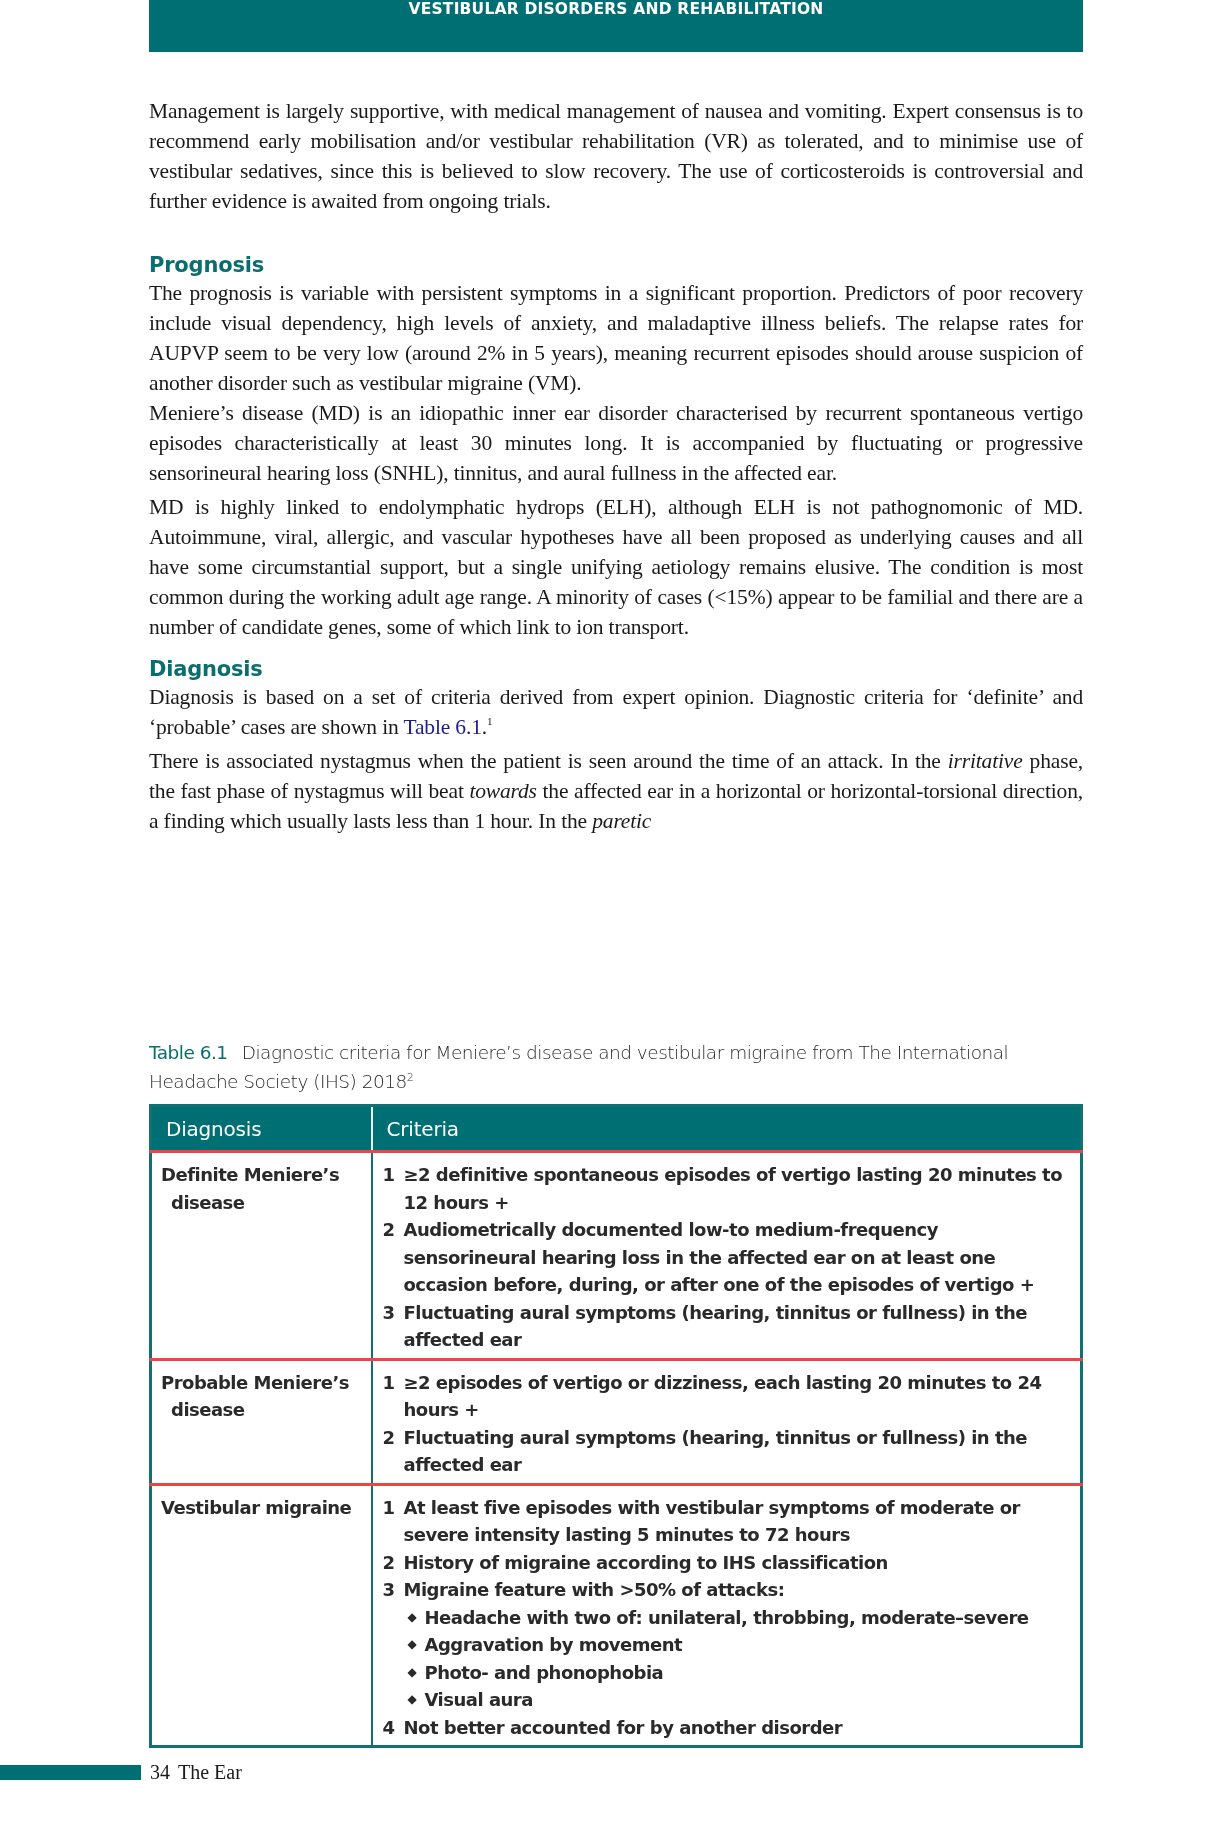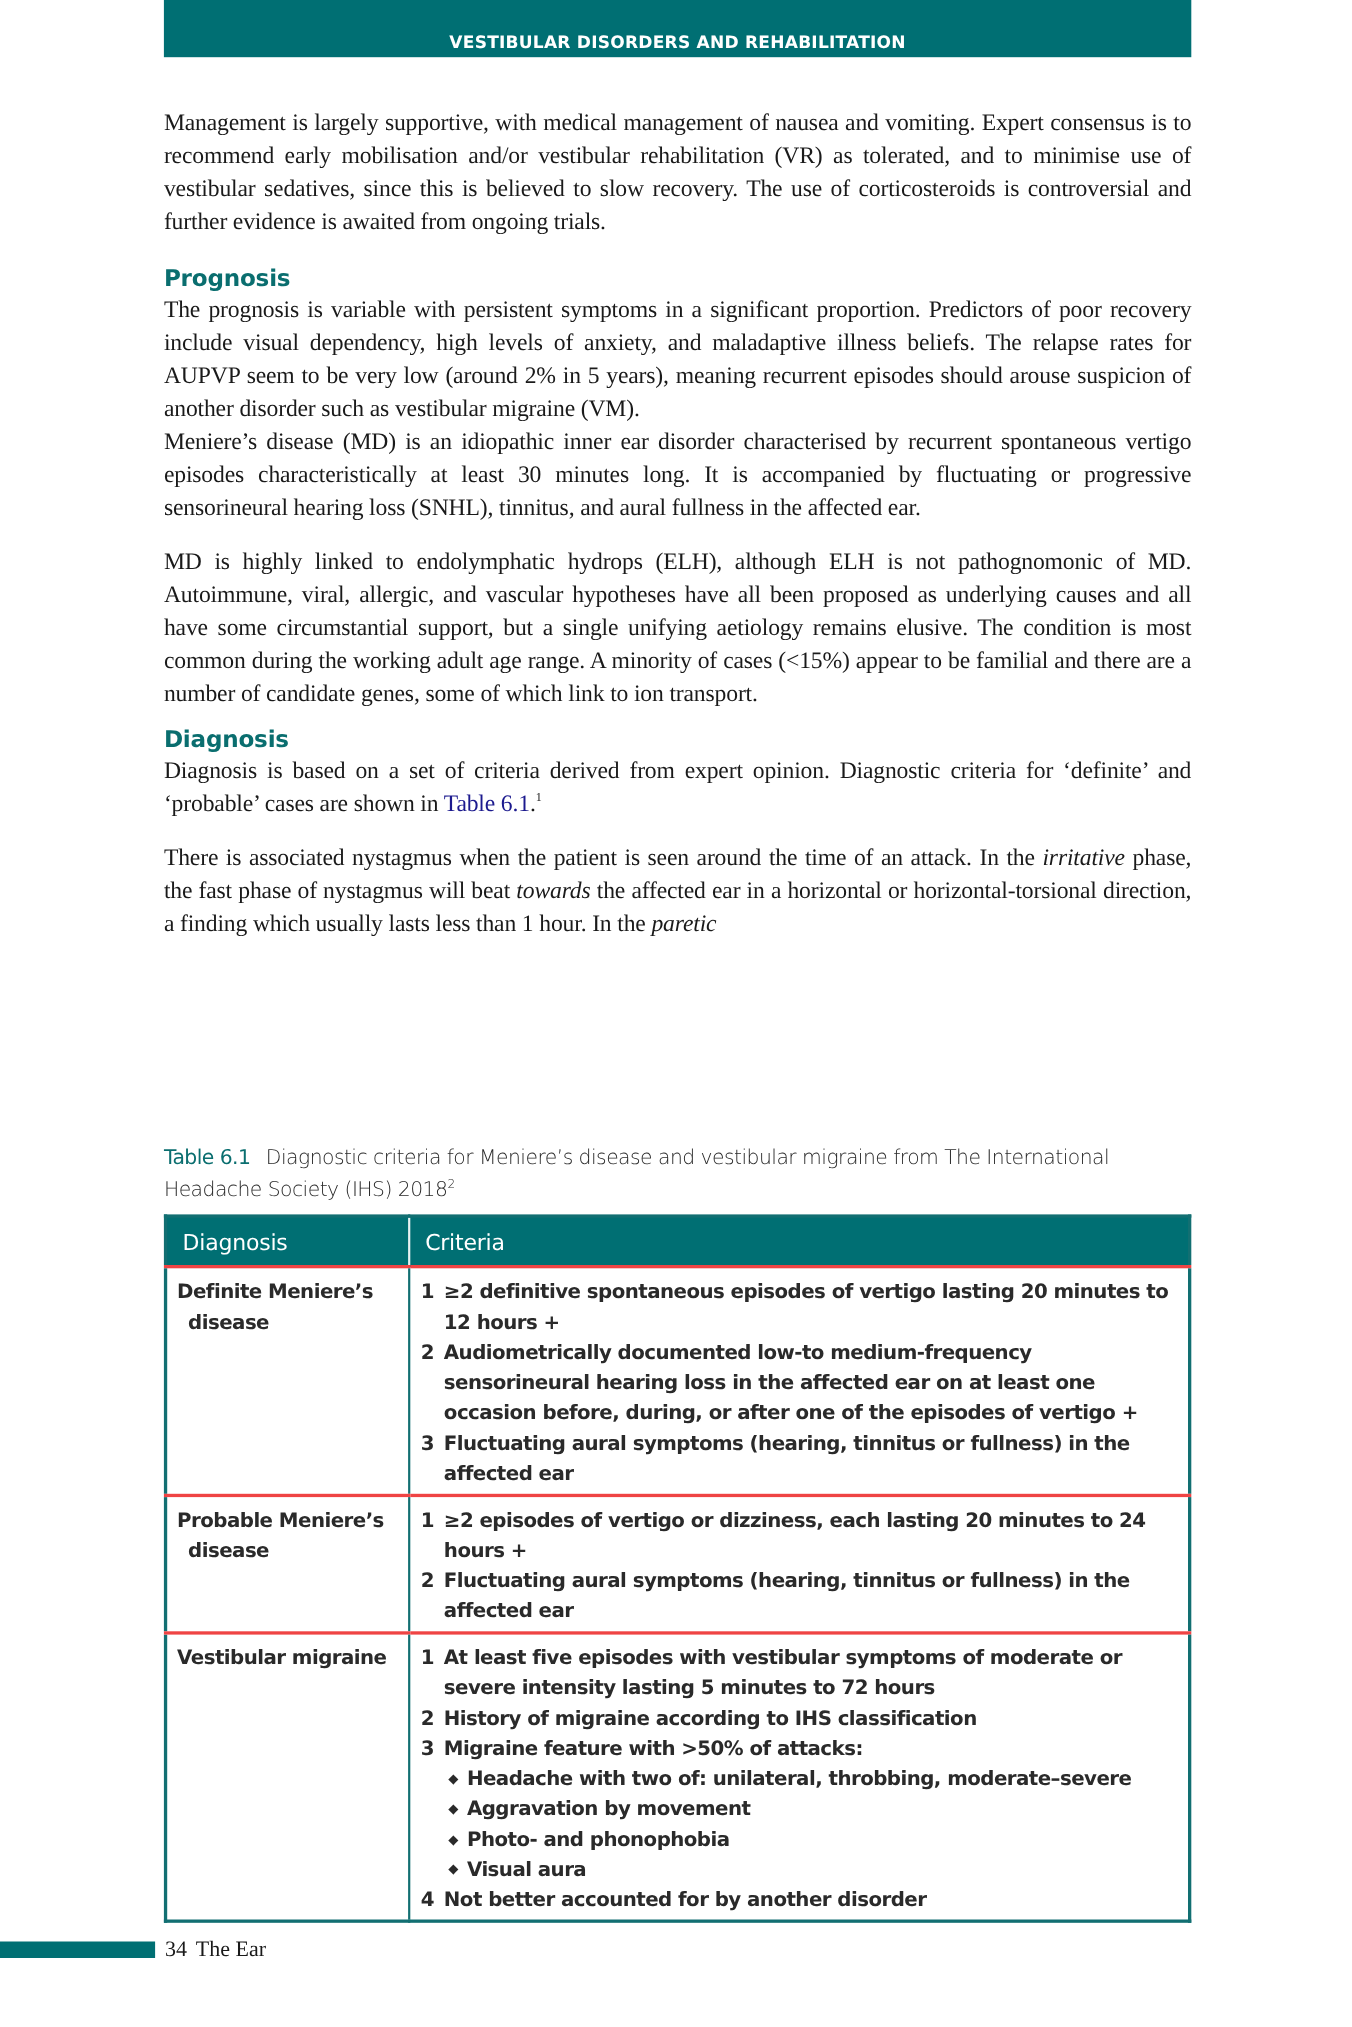--- a/index.html
+++ b/index.html
@@ -4,44 +4,44 @@
 <style>
   * { box-sizing: border-box; margin: 0; padding: 0; }
   html, body { width: 1229px; height: 1843px; background: #ffffff; overflow: hidden; }
   body { position: relative; font-family: "Liberation Serif", "DejaVu Serif", serif; color: #1a1a1a; }
 
   .running-head {
     position: absolute; left: 149px; top: 0; width: 934px; height: 52px;
     background: #006f73; color: #ffffff;
     font-family: "DejaVu Sans", "Liberation Sans", sans-serif; font-weight: bold;
     font-size: 15.5px; letter-spacing: 0.2px;
-    display: flex; align-items: flex-end; justify-content: center; padding-bottom: 4px;
+    display: flex; justify-content: center; padding-bottom: 4px;
   }
 
   .content { position: absolute; left: 149px; top: 96px; width: 934px; }
 
   .h-section {
     font-family: "DejaVu Sans", "Liberation Sans", sans-serif; font-weight: bold;
     color: #0a6e6f; font-size: 21px; line-height: 26px; letter-spacing: -0.2px;
   }
   .h-disease {
     font-family: "DejaVu Sans", "Liberation Sans", sans-serif; font-weight: normal;
     color: #1a1a1a; font-size: 21px; line-height: 26px; letter-spacing: -0.3px;
   }
   p.body {
     font-size: 21.5px; line-height: 30px; text-align: justify; letter-spacing: -0.15px;
     hyphens: none;
   }
   p.body .link { color: #1c1a8e; }
   p.body sup { font-size: 11px; vertical-align: 9px; line-height: 0; }
   p.body i { }
 
-  .mt-lg { margin-top: 24px; }
+  .mt-lg { margin-top: 36px; }
   .mt-md { margin-top: 14px; }
-  .mt-sm { margin-top: 19px; }
+  .mt-sm { margin-top: 4px; }
 
   .caption {
     position: absolute; left: 149px; top: 1038px; width: 934px;
     font-family: "DejaVu Sans", "Liberation Sans", sans-serif; font-size: 18.5px; line-height: 29px;
     color: #2a2a2a; letter-spacing: -0.5px; font-weight: 300;
   }
   .caption .tbl-label { color: #0a6e6f; font-weight: normal; margin-right: 14px; }
   .caption sup { font-size: 11px; vertical-align: 7px; line-height: 0; }
 
   table.criteria {

